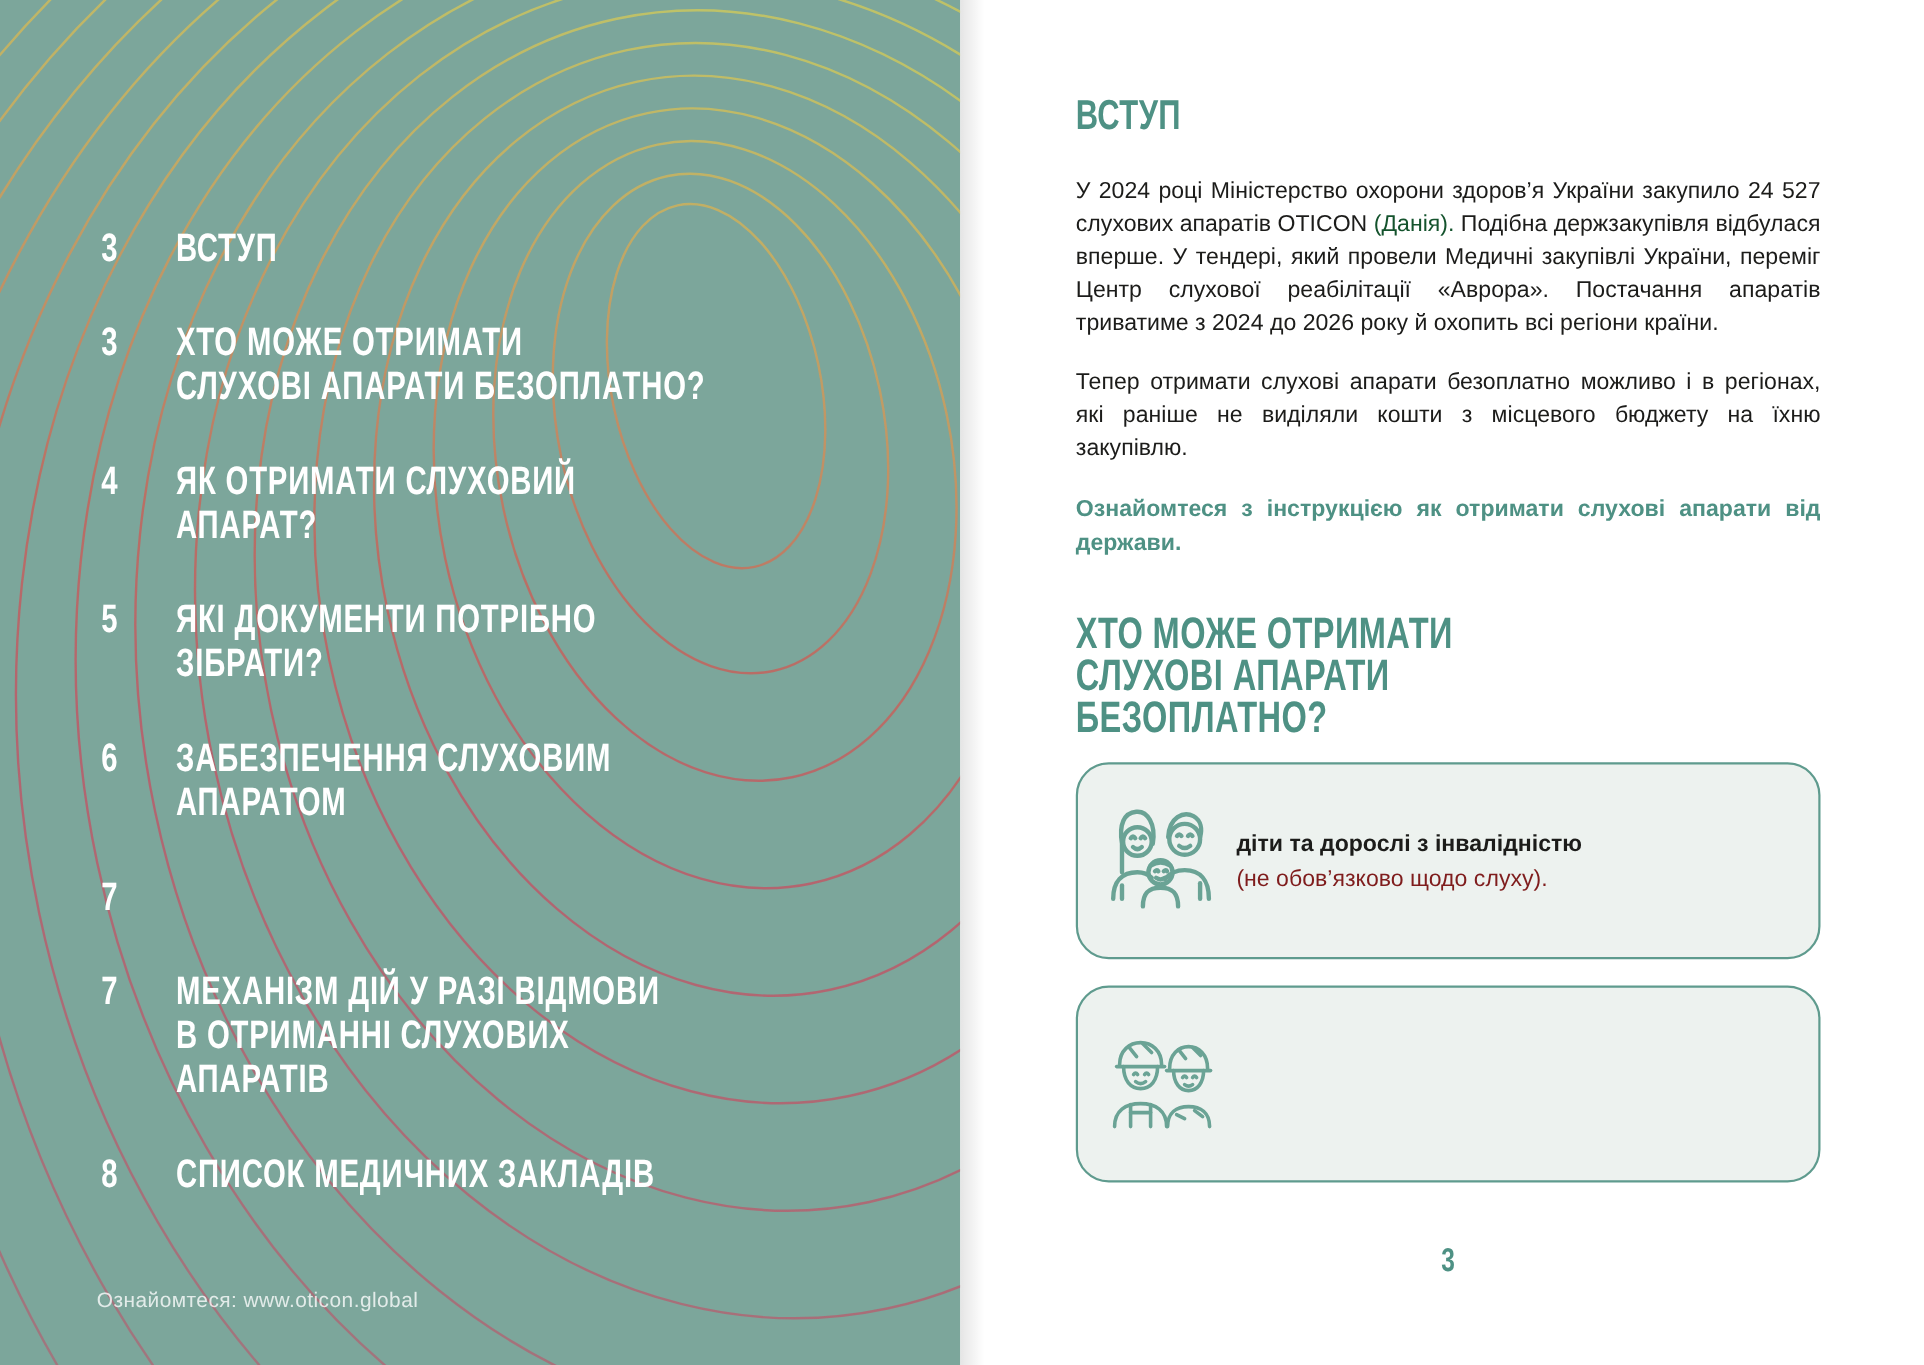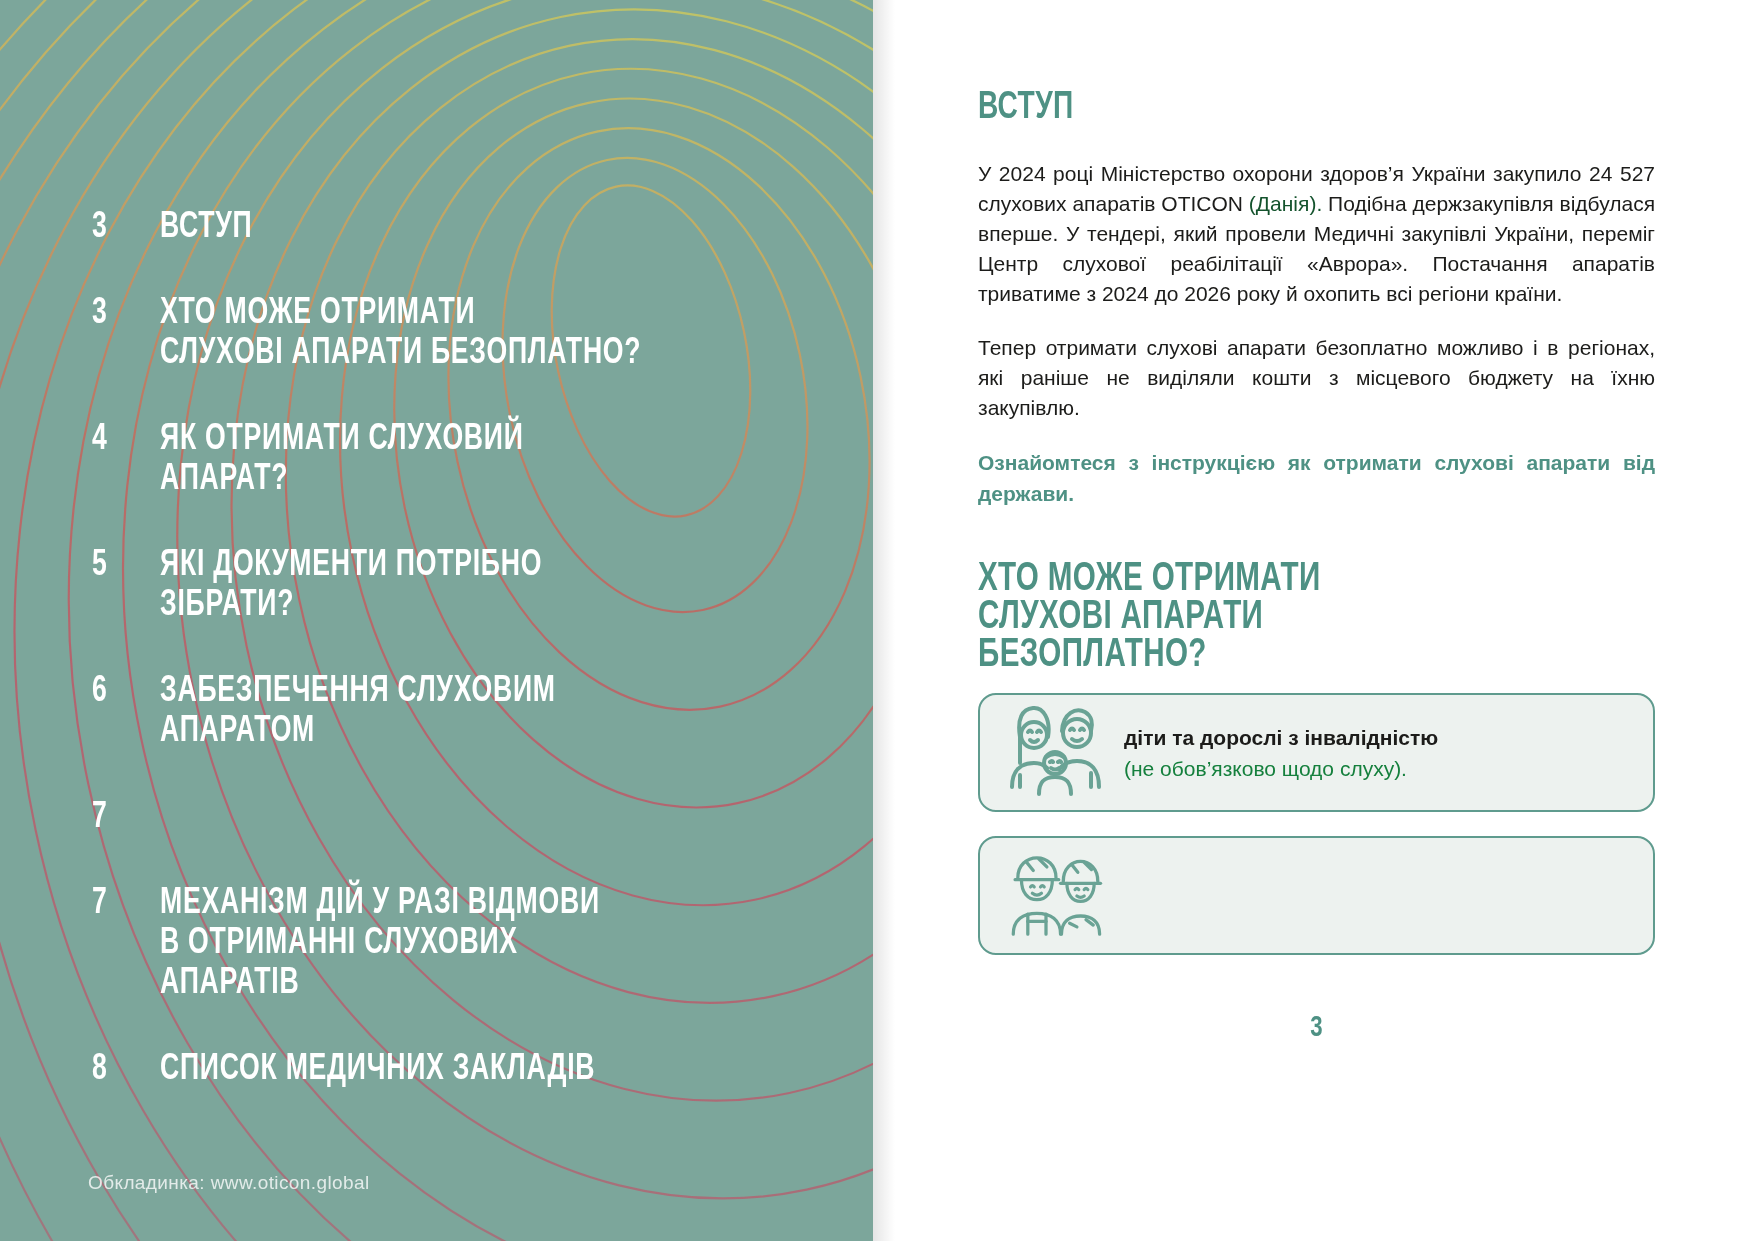--- a/index.html
+++ b/index.html
@@ -60,28 +60,28 @@
   .body-par{
     font-size:21px; line-height:30px; color:#1c1c1a;
     text-align:justify; margin-bottom:24px;
   }
   .body-par .light{ color:#14532d; font-weight:normal; }
   .highlight-par{
     font-size:21px; line-height:31px; font-weight:bold; color:#4e9184;
     margin-bottom:0;
   }
   .card{
-    height:119px; border:2px solid #5f9b8e; border-radius:18px;
+    height:179px; border:2px solid #5f9b8e; border-radius:30px;
     background:#edf2ef; display:flex; align-items:center;
     padding-left:26px; margin-bottom:24px;
   }
   .card-icon{ flex:none; width:100px; height:112px; margin-right:18px; }
   .card-text{ font-size:21px; line-height:31px; }
   .card-bold{ font-weight:bold; color:#1c1c1a; display:block; }
-  .card-rest{ color:#15803d; white-space:pre-line; }
+  .card-rest{ color:#7f1d1d; white-space:pre-line; }
   .page-num{
     text-align:center; margin-top:54px;
     font-size:30px; font-weight:bold; color:#4e9184;
   }
   .page-num .condensed{ transform-origin:50% 50%; }
 </style>
 </head>
 <body>
 
 <div class="spread">
@@ -150,21 +150,21 @@
         <span class="toc-num"><span class="condensed">7</span></span>
         <span class="toc-label"><span class="condensed">МЕХАНІЗМ ДІЙ У РАЗІ ВІДМОВИ
 В ОТРИМАННІ СЛУХОВИХ АПАРАТІВ</span></span>
       </li>
       <li>
         <span class="toc-num"><span class="condensed">8</span></span>
         <span class="toc-label"><span class="condensed">СПИСОК МЕДИЧНИХ ЗАКЛАДІВ</span></span>
       </li>
     </ul>
 
-    <div class="cover-credit">Обкладинка: www.oticon.global</div>
+    <div class="cover-credit">Ознайомтеся: www.oticon.global</div>
   </section>
 
   <section class="page-right">
 
     <h1 class="section-title h-teal"><span class="condensed">ВСТУП</span></h1>
 
     <p class="body-par"><span>У 2024 році Міністерство охорони здоров’я України закупило 24 527 слухових апаратів OTICON </span><span class="light">(Данія).</span><span>  Подібна держзакупівля відбулася вперше. У тендері, який провели Медичні закупівлі України, переміг Центр слухової реабілітації «Аврора». Постачання апаратів триватиме з 2024 до 2026 року й охопить всі регіони країни.</span></p>
 
 
     <p class="body-par">Тепер отримати слухові апарати безоплатно можливо і в регіонах, які раніше не виділяли кошти з місцевого бюджету на їхню закупівлю.</p>

